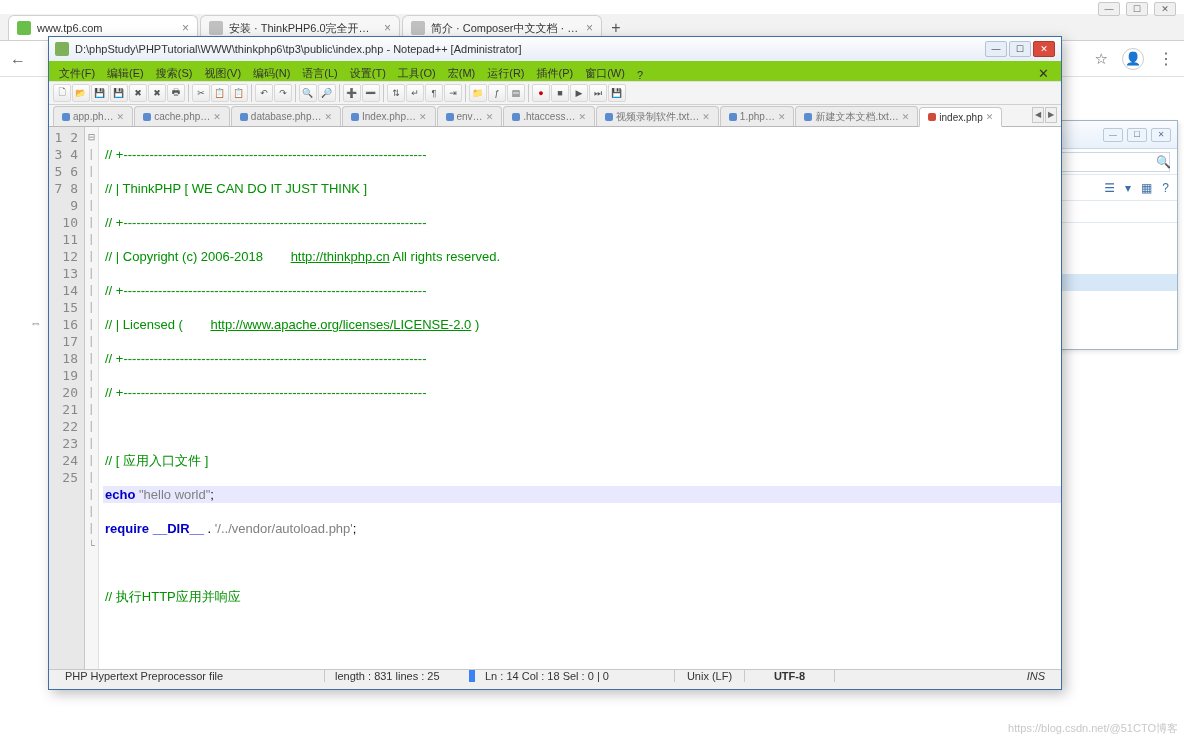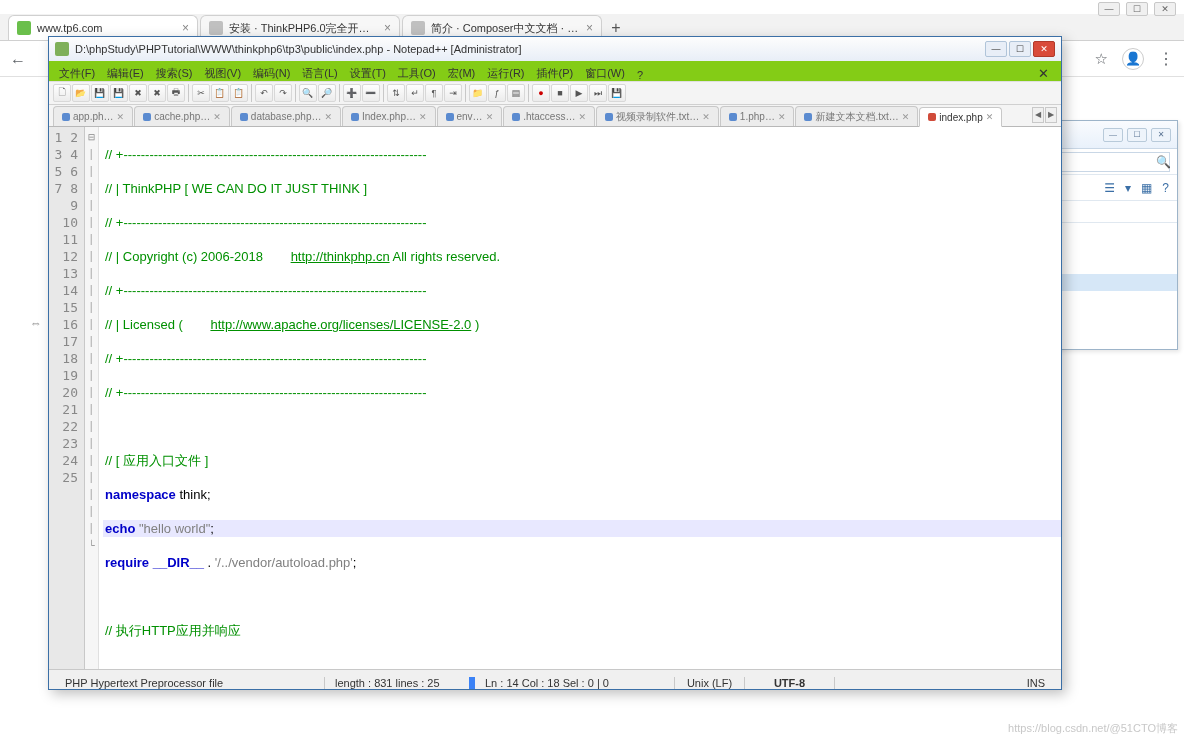--- a/index.html
+++ b/index.html
@@ -66,28 +66,28 @@
 .gutter { width: 36px; background: #e8e8e8; border-right: 1px solid #c8c8c8; font-family: Consolas, monospace; font-size: 13px; color: #888; text-align: right; padding: 2px 6px 0 0; line-height: 17px; }
 .fold { width: 14px; background: #f6f6f6; border-right: 1px solid #e0e0e0; font-size: 9px; text-align: center; color: #888; line-height: 17px; padding-top: 2px; }
 .code { flex: 1; font-family: Consolas, "Courier New", monospace; font-size: 13px; line-height: 17px; padding: 2px 0 0 4px; white-space: pre; color: #000; position: relative; }
 .code .line { height: 17px; padding-left: 2px; }
 .code .line.hl { background: #e8e8ff; }
 .c-kw { color: #0000c8; font-weight: bold; }
 .c-str { color: #808080; }
 .c-cmt { color: #009000; }
 .c-url { color: #009000; text-decoration: underline; margin-left: 24px; }
 .c-php { color: #c00000; }
-.npp-status { height: 20px; background: #f0f0f0; border-top: 1px solid #c8c8c8; display: flex; align-items: flex-end; font-size: 11px; color: #333; padding: 0 6px; }
+.npp-status { height: 20px; background: #f0f0f0; border-top: 1px solid #c8c8c8; display: flex; align-items: flex-start; font-size: 11px; color: #333; padding: 0 6px; }
 .npp-status span { padding: 0 10px; }
 .npp-status .s1 { width: 270px; border-right: 1px solid #c8c8c8; }
 .npp-status .s2 { width: 150px; border-right: 6px solid #3b82f6; }
 .npp-status .s3 { width: 200px; border-right: 1px solid #c8c8c8; }
 .npp-status .s4 { width: 70px; border-right: 1px solid #c8c8c8; text-align: center; }
 .npp-status .s5 { width: 90px; border-right: 1px solid #c8c8c8; text-align: center; font-weight: bold; }
-.npp-status .s6 { flex: 1; text-align: right; }
+.npp-status .s6 { flex: 1; text-align: right; font-style: italic; }
 
 .watermark { position: absolute; right: 6px; bottom: 4px; font-size: 11px; color: #c8c8c8; }
 .resize-cursor { position: absolute; left: 30px; top: 316px; color: #888; font-size: 12px; }
 </style>
 </head>
 <body>
 
 <div class="chrome-shell">
   <div class="chrome-top">
     <div class="chrome-wincontrols">
@@ -325,21 +325,20 @@
 <div class="line"><span class="c-cmt">// +----------------------------------------------------------------------</span></div>
 <div class="line"><span class="c-cmt">// | ThinkPHP [ WE CAN DO IT JUST THINK ]</span></div>
 <div class="line"><span class="c-cmt">// +----------------------------------------------------------------------</span></div>
 <div class="line"><span class="c-cmt">// | Copyright (c) 2006-2018 </span><span class="c-url">http://thinkphp.cn</span><span class="c-cmt"> All rights reserved.</span></div>
 <div class="line"><span class="c-cmt">// +----------------------------------------------------------------------</span></div>
 <div class="line"><span class="c-cmt">// | Licensed ( </span><span class="c-url">http://www.apache.org/licenses/LICENSE-2.0</span><span class="c-cmt"> )</span></div>
 <div class="line"><span class="c-cmt">// +----------------------------------------------------------------------</span></div>
 <div class="line"><span class="c-cmt">// +----------------------------------------------------------------------</span></div>
 <div class="line"></div>
 <div class="line"><span class="c-cmt">// [ 应用入口文件 ]</span></div>
-<div class="line"><span class="c-kw">namespace</span><span> think;</span></div>
 <div class="line hl"><span class="c-kw">echo </span><span class="c-str">"hello world"</span><span>;</span></div>
 <div class="line"><span class="c-kw">require </span><span class="c-kw">__DIR__</span><span> . </span><span class="c-str">'/../vendor/autoload.php'</span><span>;</span></div>
 <div class="line"></div>
 <div class="line"><span class="c-cmt">// 执行HTTP应用并响应</span></div>
 
 
 
 
 
 

